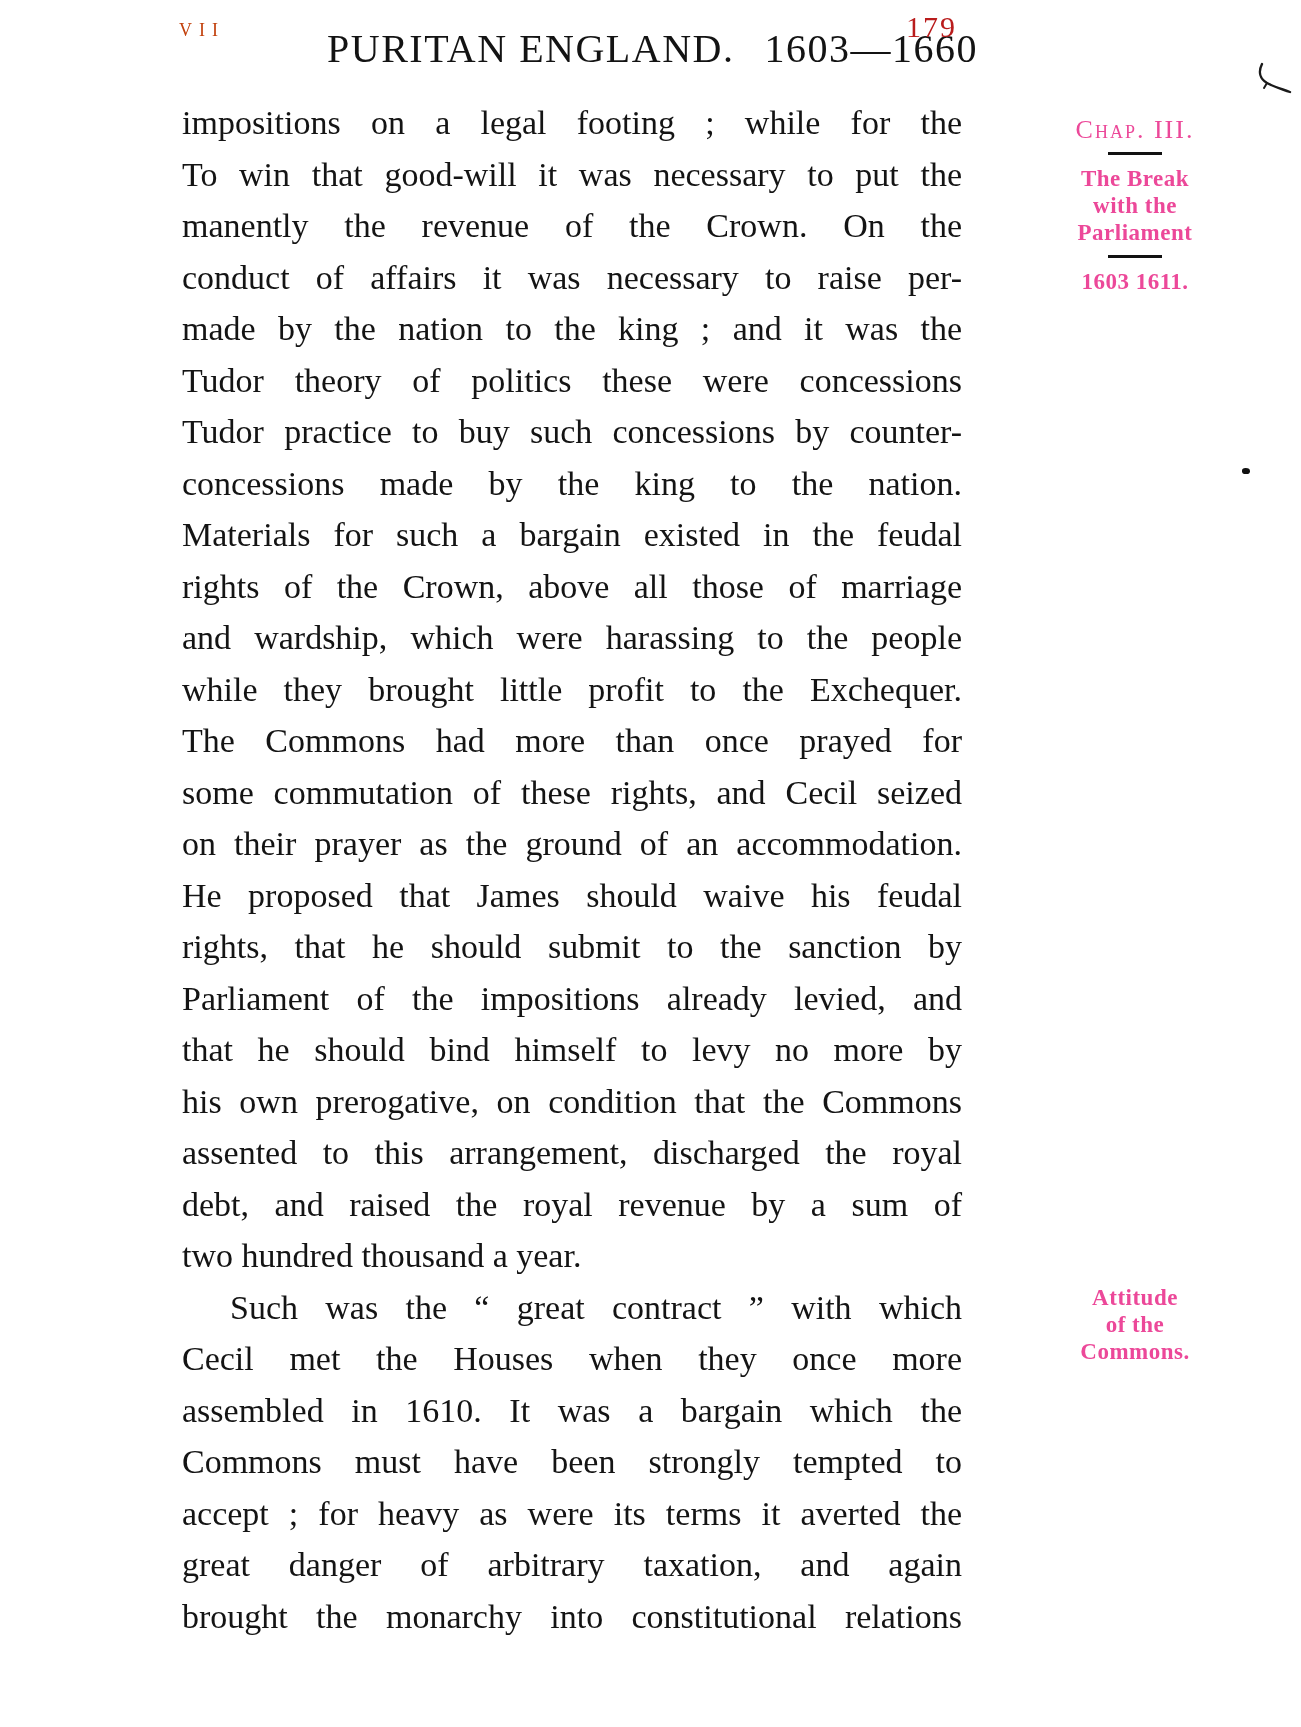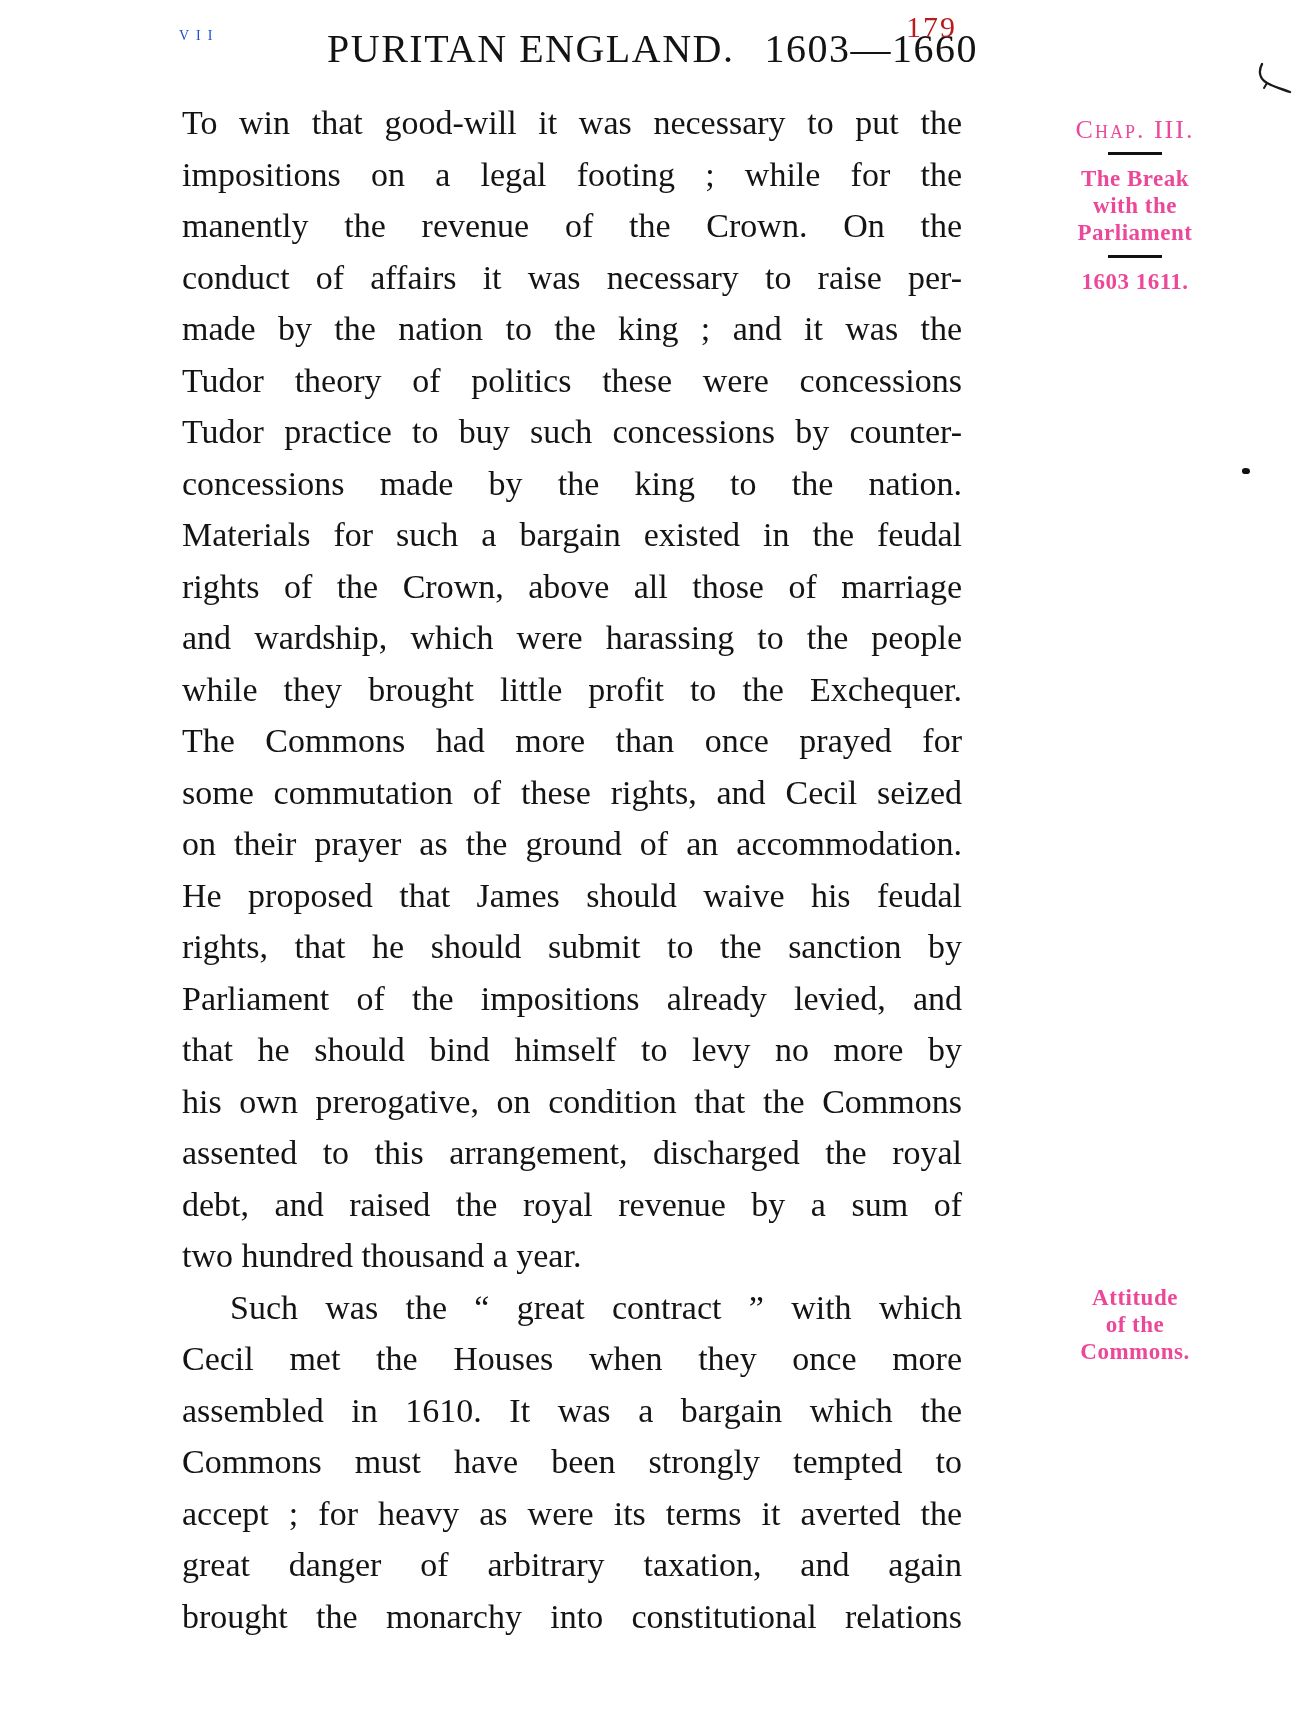--- a/index.html
+++ b/index.html
@@ -9,24 +9,24 @@
     height: 1727px;
     background: #ffffff;
     color: #161616;
     font-family: "Liberation Serif", "DejaVu Serif", serif;
     overflow: hidden;
   }
 
   
   .sig {
     position: absolute;
-    left: 179px; top: 28px;
-    font-size: 14px;
+    left: 179px; top: 20px;
+    font-size: 18px;
     letter-spacing: 7px;
-    color: #1d4ed8;
+    color: #c2410c;
   }
   .running-title {
     position: absolute;
     left: 327px; top: 25px;
     font-size: 40px;
     letter-spacing: 1.5px;
     white-space: nowrap;
     color: #131313;
   }
   .running-title .daterange { margin-left: 30px; }
@@ -119,22 +119,22 @@
   </div>
   <span class="pagenum">179</span>
 
   <svg class="curve-artifact" viewBox="0 0 44 40" xmlns="http://www.w3.org/2000/svg">
     <path d="M10,2 C6,10 8,17 15,21 C22,25 30,27 38,30" fill="none" stroke="#1a1a1a" stroke-width="2.4" stroke-linecap="round"></path>
     <path d="M15,21 L12,26" fill="none" stroke="#1a1a1a" stroke-width="2" stroke-linecap="round"></path>
   </svg>
   <div class="ink-dot"></div>
 
   <main class="bodycol">
+    <div class="line">impositions on a legal footing ; while for the</div>
     <div class="line">To win that good-will it was necessary to put the</div>
-    <div class="line">impositions on a legal footing ; while for the</div>
     <div class="line">manently the revenue of the Crown.  On the</div>
     <div class="line">conduct of affairs it was necessary to raise per-</div>
     <div class="line">made by the nation to the king ; and it was the</div>
     <div class="line">Tudor theory of politics these were concessions</div>
     <div class="line">Tudor practice to buy such concessions by counter-</div>
     <div class="line">concessions made by the king to the nation.</div>
     <div class="line">Materials for such a bargain existed in the feudal</div>
     <div class="line">rights of the Crown, above all those of marriage</div>
     <div class="line">and wardship, which were harassing to the people</div>
     <div class="line">while they brought little profit to the Exchequer.</div>

